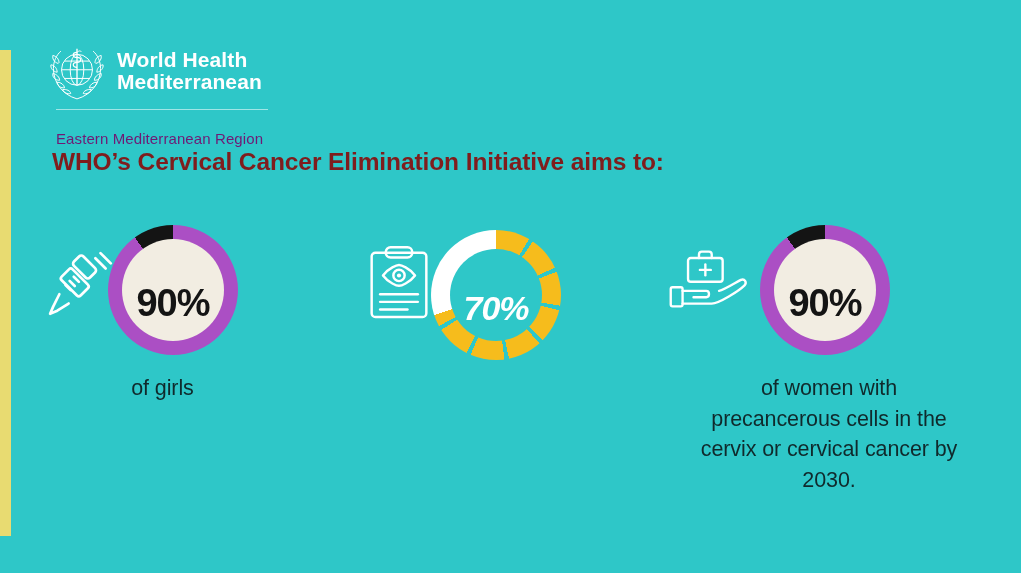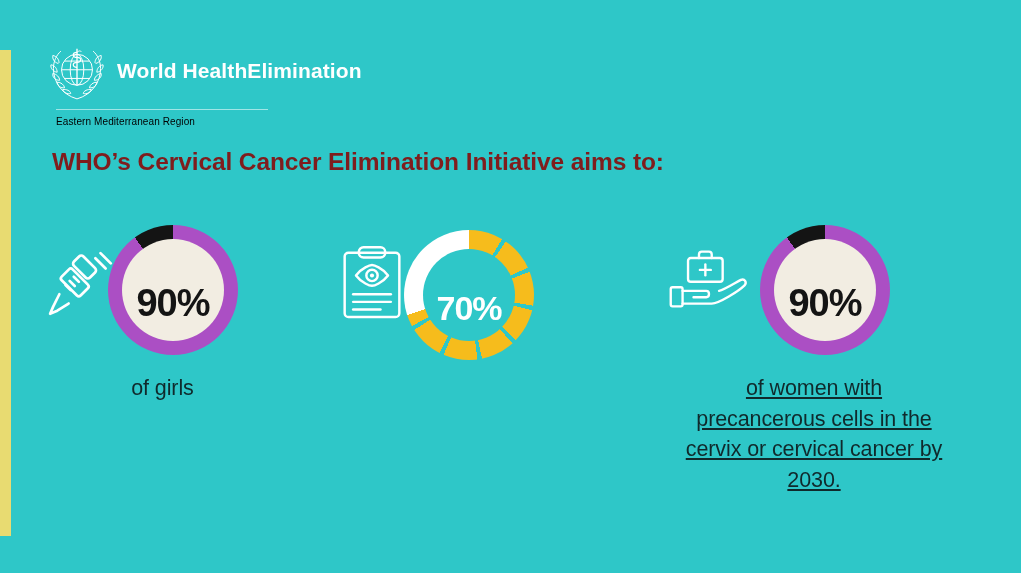--- a/index.html
+++ b/index.html
@@ -44,43 +44,43 @@
     align-items: center;
     gap: 9px;
   }
   .who-emblem {
     width: 62px;
     height: 62px;
     flex: 0 0 auto;
   }
   .who-wordmark {
     display: flex;
-    flex-direction: row;
+    flex-direction: column;
     justify-content: space-between;
     line-height: 1.04;
   }
   .who-wordmark span {
     color: #ffffff;
     font-size: 21px;
     font-weight: bold;
     letter-spacing: 0.1px;
     white-space: nowrap;
   }
   .logo-divider {
     margin-top: 7px;
     margin-left: 10px;
     width: 212px;
     height: 1px;
     background: rgba(255,255,255,0.55);
   }
   .logo-region {
-    margin-top: 6px;
+    margin-top: 20px;
     margin-left: 10px;
-    color: #000000;
-    font-size: 10px;
+    color: #701a75;
+    font-size: 15px;
     font-weight: normal;
     letter-spacing: 0.1px;
     white-space: nowrap;
   }
 
   
   .headline {
     position: absolute;
     left: 52px;
     top: 148px;
@@ -189,29 +189,29 @@
     text-align: center;
     letter-spacing: -0.1px;
   }
 
   
   #stat-girls       { left: 45px;  width: 235px; }
   #stat-girls .stat-icon  { left: 2px; }
   #stat-girls .donut      { left: 63px; }
   #stat-girls .stat-caption { left: 0; top: 148px; width: 235px; }
 
-  #stat-women       { left: 329px; width: 245px; }
+  #stat-women       { left: 356px; width: 245px; font-style: italic; }
   #stat-women .stat-icon  { left: 10px; top: 20px; }
   #stat-women .donut      { left: 75px; top: 5px; }
   #stat-women .stat-caption { left: 0; top: 152px; width: 245px; }
 
   #stat-precancer   { left: 665px; width: 325px; }
   #stat-precancer .stat-icon  { left: 3px; top: 22px; }
   #stat-precancer .donut      { left: 95px; }
-  #stat-precancer .stat-caption { left: 19px; top: 148px; width: 260px; text-decoration: underline; }
+  #stat-precancer .stat-caption { left: 34px; top: 148px; width: 260px; }
 </style>
 </head>
 <body>
 
 <div id="stage">
 
   <div class="accent-bar"></div>
 
   <div class="logo-block">
     <div class="logo-row">
@@ -240,21 +240,21 @@
 
             <path d="M50 14 V72" stroke-width="2.2"></path>
 
             <path d="M50 20 C42 20 42 28 50 28 C58 28 58 36 50 36 C42 36 42 44 50 44" stroke-width="2"></path>
             <path d="M50 20 C53 17 56 17 57 19"></path>
           </g>
         </svg>
       </span>
       <span class="who-wordmark">
         <span>World Health</span>
-        <span>Elimination</span>
+        <span>Mediterranean</span>
       </span>
     </div>
     <div class="logo-divider"></div>
     <div class="logo-region">Eastern Mediterranean Region</div>
   </div>
 
   <div class="headline">WHO’s Cervical Cancer Elimination Initiative aims to:</div>
 
   <div class="stat" id="stat-girls">
     <div class="stat-top">

